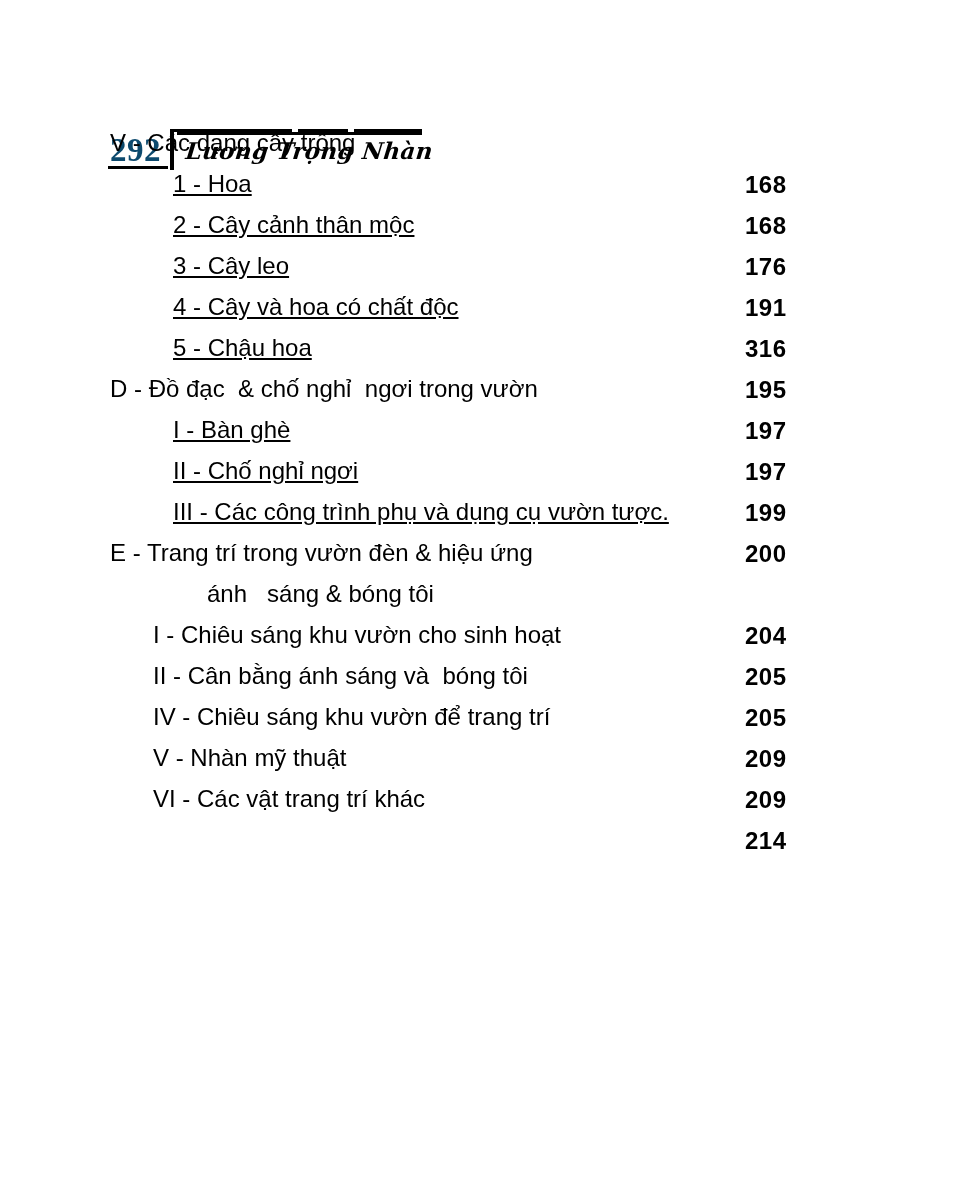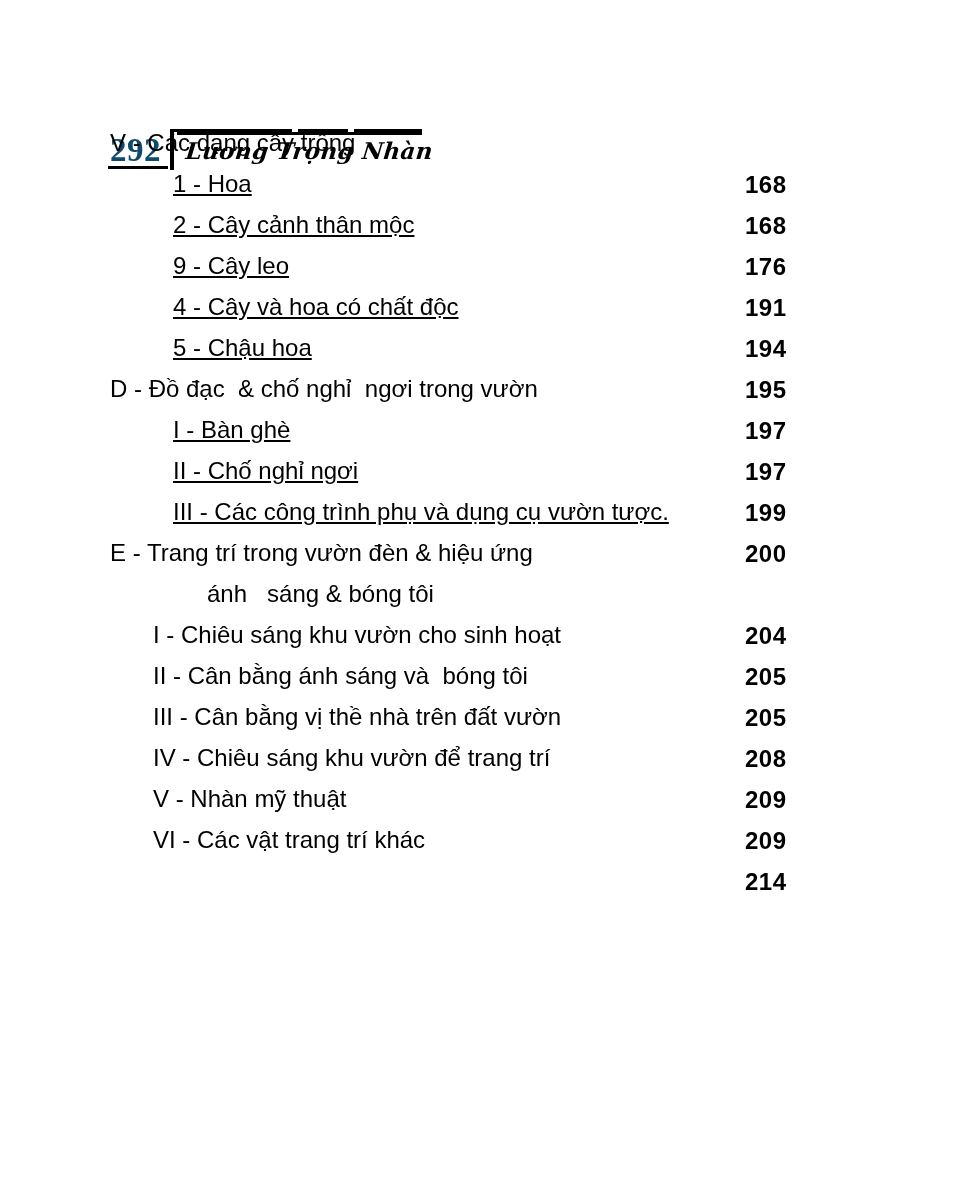--- a/index.html
+++ b/index.html
@@ -153,26 +153,26 @@
       </div>
       <div class="toc-row lvl-b">
         <div class="toc-label">1 - Hoa</div>
         <div class="toc-page">168</div>
       </div>
       <div class="toc-row lvl-b">
         <div class="toc-label">2 - Cây cảnh thân mộc</div>
         <div class="toc-page">176</div>
       </div>
       <div class="toc-row lvl-b">
-        <div class="toc-label">9 - Cây leo</div>
+        <div class="toc-label">3 - Cây leo</div>
         <div class="toc-page">191</div>
       </div>
       <div class="toc-row lvl-b">
         <div class="toc-label">4 - Cây và hoa có chất độc</div>
-        <div class="toc-page">194</div>
+        <div class="toc-page">316</div>
       </div>
       <div class="toc-row lvl-b">
         <div class="toc-label">5 - Chậu hoa</div>
         <div class="toc-page">195</div>
       </div>
       <div class="toc-row lvl-a">
         <div class="toc-label">D - Đồ đạc  &amp; chố nghỉ  ngơi trong vườn</div>
         <div class="toc-page">197</div>
       </div>
       <div class="toc-row lvl-b">
@@ -196,24 +196,20 @@
       </div>
       <div class="toc-row lvl-c">
         <div class="toc-label">I - Chiêu sáng khu vườn cho sinh hoạt</div>
         <div class="toc-page">205</div>
       </div>
       <div class="toc-row lvl-c">
         <div class="toc-label">II - Cân bằng ánh sáng và  bóng tôi</div>
         <div class="toc-page">205</div>
       </div>
       <div class="toc-row lvl-c">
-        <div class="toc-label">III - Cân bằng vị thề nhà trên đất vườn</div>
-        <div class="toc-page">208</div>
-      </div>
-      <div class="toc-row lvl-c">
         <div class="toc-label">IV - Chiêu sáng khu vườn để trang trí</div>
         <div class="toc-page">209</div>
       </div>
       <div class="toc-row lvl-c">
         <div class="toc-label">V - Nhàn mỹ thuật</div>
         <div class="toc-page">209</div>
       </div>
       <div class="toc-row lvl-c">
         <div class="toc-label">VI - Các vật trang trí khác</div>
         <div class="toc-page">214</div>

